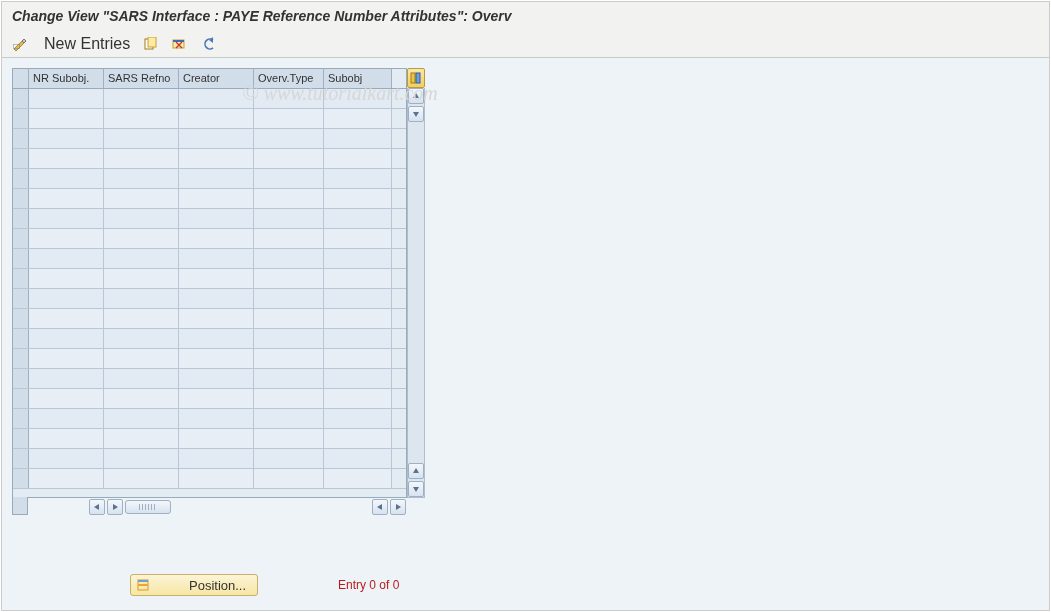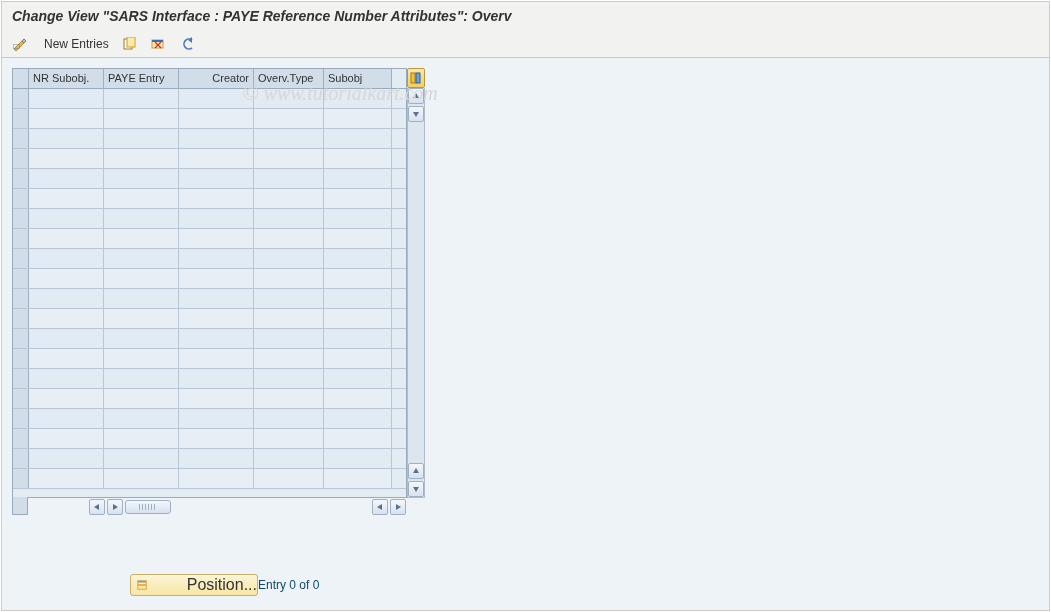--- a/index.html
+++ b/index.html
@@ -5,38 +5,38 @@
     * { box-sizing: border-box; margin: 0; padding: 0; }
     html, body { width: 1051px; height: 612px; overflow: hidden; font-family: Arial, Helvetica, sans-serif; font-size: 12px; background: #fff; position: relative; }
 
     .outer { border: 1px solid #ccc; width: 1049px; height: 610px; margin: 1px; background: #f2f2f0; position: relative; }
 
     
     .titlebar { height: 28px; padding: 6px 10px 0 10px; font-weight: bold; font-style: italic; font-size: 14px; color: #333; }
 
     
     .toolbar { height: 28px; border-bottom: 1px solid #c8c8c8; padding: 2px 6px; display: flex; align-items: center; gap: 3px; background: #f2f2f0; }
-    .tbtn { height: 20px; min-width: 22px; padding: 0 4px; border: 1px solid transparent; border-radius: 3px; background: transparent; display: inline-flex; align-items: center; justify-content: center; cursor: pointer; font-size: 12px; color: #333; }
+    .tbtn { height: 20px; min-width: 22px; padding: 0 4px; border: 1px solid transparent; border-radius: 3px; background: transparent; display: inline-flex; align-items: center; justify-content: center; cursor: pointer; font-size: 16px; color: #333; }
     .tbtn .lbl { margin-left: 2px; }
     .tbtn svg { display: block; }
 
     
     .content { background: #eef3f8; height: calc(100% - 56px); position: relative; padding: 10px; }
 
     
     .tablectl { position: relative; width: 413px; height: 450px; }
     .grid-wrap { position: absolute; left: 0; top: 0; width: 395px; height: 430px; border: 1px solid #99aabb; background: #e3ebf3; overflow: hidden; }
 
     
     .hdrrow { display: flex; height: 20px; border-bottom: 1px solid #99aabb; }
     .selcol { width: 16px; flex: 0 0 16px; background: #d2ddea; border-right: 1px solid #9fb0c2; }
     .hcell { flex: 0 0 auto; background: #d2ddea; border-right: 1px solid #9fb0c2; padding: 3px 4px 14px 4px; font-size: 11px; color: #333; white-space: nowrap; overflow: hidden; }
     .c1 { width: 75px; }
     .c2 { width: 75px; }
-    .c3 { width: 75px; text-align: right; }
+    .c3 { width: 75px; }
     .c4 { width: 70px; }
     .c5 { width: 68px; }
 
     
     .rows { }
     .row { display: flex; height: 20px; border-bottom: 1px solid #b8c6d6; }
     .row .selcol { background: #d2ddea; border-right: 1px solid #9fb0c2; border-bottom: 0; }
     .cell { flex: 0 0 auto; border-right: 1px solid #b8c6d6; background: #e7eef6; }
     .row:nth-child(odd) .cell { background: #e2eaf3; }
 
@@ -55,23 +55,23 @@
     
     .selall { position:absolute; left:0; top:429px; width:16px; height:18px; background:#d2ddea; border:1px solid #99aabb; border-top:0; }
     .hscroll { position:absolute; left:16px; top:430px; width:379px; height:18px; display:flex; align-items:center; }
     .hgap { flex:1; }
     .hbtn { width:16px; height:16px; background: linear-gradient(#f3f7fc,#d7e2ef); border:1px solid #9fb0c2; border-radius:2px; display:flex; align-items:center; justify-content:center; cursor:pointer; margin:0 1px; }
     .hthumb { width:46px; height:14px; background: linear-gradient(#f3f7fc,#d7e2ef); border:1px solid #9fb0c2; border-radius:3px; margin:0 1px; position:relative; }
     .hthumb::after { content:""; position:absolute; left:50%; top:50%; width:18px; height:6px; transform:translate(-50%,-50%); background: repeating-linear-gradient(90deg,#9fb0c2 0 1px, transparent 1px 3px); }
 
     
     .bottombar { position:absolute; left:0; bottom:12px; width:100%; height:26px; display:flex; align-items:center; }
-    .posbtn { margin-left:128px; width:128px; height:22px; background: linear-gradient(#fcf4d6,#f7e6a4); border:1px solid #c9b06a; border-radius:3px; cursor:pointer; display:flex; align-items:center; justify-content:flex-start; font-size:16px; color:#333; padding-left:6px; gap:38px; }
+    .posbtn { margin-left:128px; width:128px; height:22px; background: linear-gradient(#fcf4d6,#f7e6a4); border:1px solid #c9b06a; border-radius:3px; cursor:pointer; display:flex; align-items:center; justify-content:flex-start; font-size:13px; color:#333; padding-left:6px; gap:38px; }
     .posbtn .ico { width:14px; height:14px; }
-    .entry { font-size:12px; color:#0c4a6e; }
+    .entry { margin-left:80px; font-size:12px; color:#b91c1c; }
 
     
     .watermark { position:absolute; left:240px; top:30px; font-size:20px; color:#d7d7d7; font-family:"Times New Roman", serif; font-style:italic; pointer-events:none; user-select:none;margin-top:48px; }
     .watermark .c { font-size:22px; }
 
     .arrow { fill:#5a728d; }
   </style>
 </head>
 <body>
 
@@ -109,21 +109,21 @@
         </svg>
     </button>
   </div>
 
   <div class="content">
     <div class="tablectl">
       <div class="grid-wrap">
         <div class="hdrrow">
           <div class="selcol"></div>
           <div class="hcell c1">NR Subobj.</div>
-          <div class="hcell c2">PAYE Entry</div>
+          <div class="hcell c2">SARS Refno</div>
           <div class="hcell c3">Creator</div>
           <div class="hcell c4">Overv.Type</div>
           <div class="hcell c5">Subobj</div>
         </div>
         <div class="rows" id="rows">
             <div class="row">
               <div class="selcol"></div>
               <div class="cell c1"></div>
               <div class="cell c2"></div>
               <div class="cell c3"></div>

